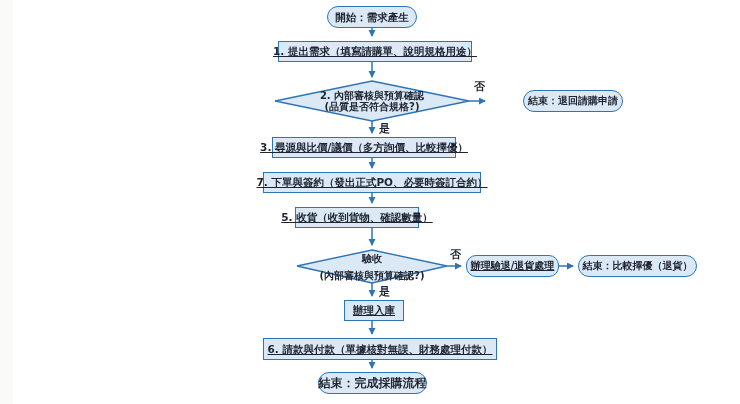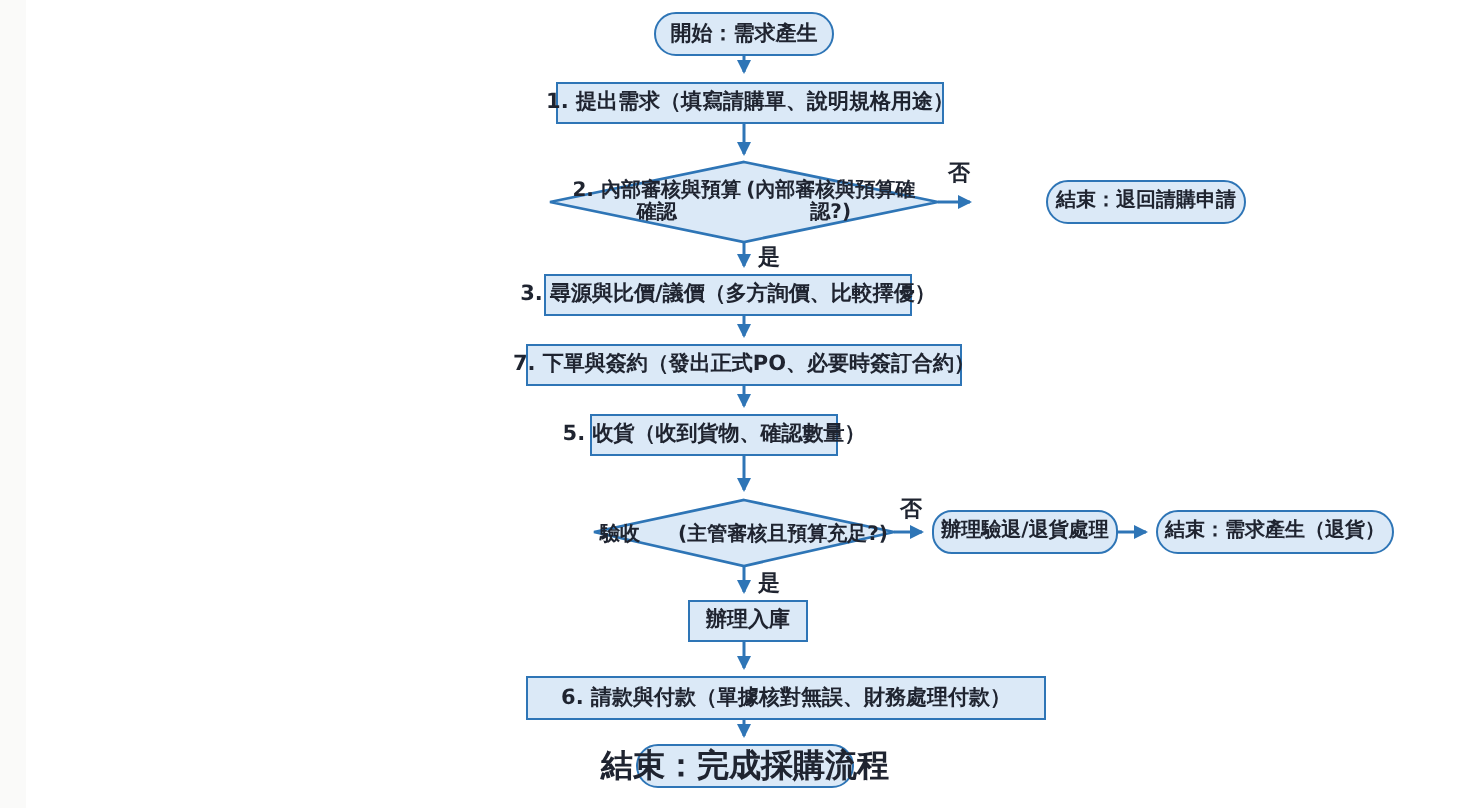--- a/index.html
+++ b/index.html
@@ -21,25 +21,25 @@
     position:absolute;
     box-sizing:border-box;
     display:flex;align-items:center;justify-content:center;
     background:var(--node-fill,#dbe9f7);
     border:1.4px solid var(--node-border,#2e75b6);
     font-size:10.5px;font-weight:700;
     white-space:nowrap;
     line-height:1;
     letter-spacing:0px;
   }
-  .rect{height:21px;}
+  .rect{height:21px;text-decoration:underline;}
   .pill{height:22px;border-radius:11px;}
   .freefloat{
     position:absolute;
-    display:flex;flex-direction:row;align-items:center;justify-content:center;
+    display:flex;flex-direction:column;align-items:center;justify-content:center;
     font-weight:700;text-align:center;
     background:transparent;border:none;
   }
   .decision-text{font-size:10px;line-height:11px;}
   .branch-label{
     position:absolute;
     font-size:11px;font-weight:700;
     line-height:1;
   }
   svg.overlay{position:absolute;left:0;top:0;}
@@ -78,44 +78,44 @@
     <polygon class="diamond" points="372,81 469,101 372,121 275,101"></polygon>
     <polygon class="diamond" points="372,250 447,266 372,283 297,266"></polygon>
   </svg>
 
   <div class="node pill" style="left:327px;top:6px;width:90px;">開始：需求產生</div>
 
   <div class="node rect" style="left:278px;top:41px;width:194px;">1. 提出需求（填寫請購單、說明規格用途）</div>
 
   <div class="freefloat decision-text" style="left:285px;top:86px;width:174px;height:30px;">
     <span>2. 內部審核與預算確認</span>
-    <span>(內部審核與預算確認?)</span>
+    <span>(品質是否符合規格?)</span>
   </div>
 
   <div class="node rect" style="left:272px;top:137px;width:184px;">3. 尋源與比價/議價（多方詢價、比較擇優）</div>
 
   <div class="node rect" style="left:263px;top:172px;width:218px;">7. 下單與簽約（發出正式PO、必要時簽訂合約）</div>
 
   <div class="node rect" style="left:295px;top:207px;width:124px;">5. 收貨（收到貨物、確認數量）</div>
 
   <div class="freefloat decision-text" style="left:300px;top:253px;width:144px;height:28px;justify-content:space-between;">
     <span>驗收</span>
-    <span>(主管審核且預算充足?)</span>
+    <span>(內部審核與預算確認?)</span>
   </div>
 
   <div class="node rect" style="left:344px;top:300px;width:60px;">辦理入庫</div>
 
-  <div class="node rect" style="left:263px;top:338px;width:260px;height:22px;">6. 請款與付款（單據核對無誤、財務處理付款）</div>
+  <div class="node rect" style="left:263px;top:338px;width:234px;height:22px;">6. 請款與付款（單據核對無誤、財務處理付款）</div>
 
-  <div class="node pill" style="left:318px;top:372px;width:109px;font-size:16px;">結束：完成採購流程</div>
+  <div class="node pill" style="left:318px;top:372px;width:109px;font-size:12px;">結束：完成採購流程</div>
 
   <div class="node pill" style="left:489px;top:90px;width:100px;font-size:10px;margin-left:34px;">結束：退回請購申請</div>
 
   <div class="node rect" style="left:466px;top:255px;width:93px;height:22px;font-size:10px;border-radius:10px;">辦理驗退/退貨處理</div>
 
-  <div class="node pill" style="left:578px;top:255px;width:119px;font-size:10px;">結束：需求產生（退貨）</div>
+  <div class="node pill" style="left:578px;top:255px;width:119px;font-size:10px;">結束：比較擇優（退貨）</div>
 
   <div class="branch-label" style="left:474px;top:81px;">否</div>
   <div class="branch-label" style="left:379px;top:123px;">是</div>
   <div class="branch-label" style="left:450px;top:249px;">否</div>
   <div class="branch-label" style="left:379px;top:286px;">是</div>
 
 </div>
 
 </body></html>

